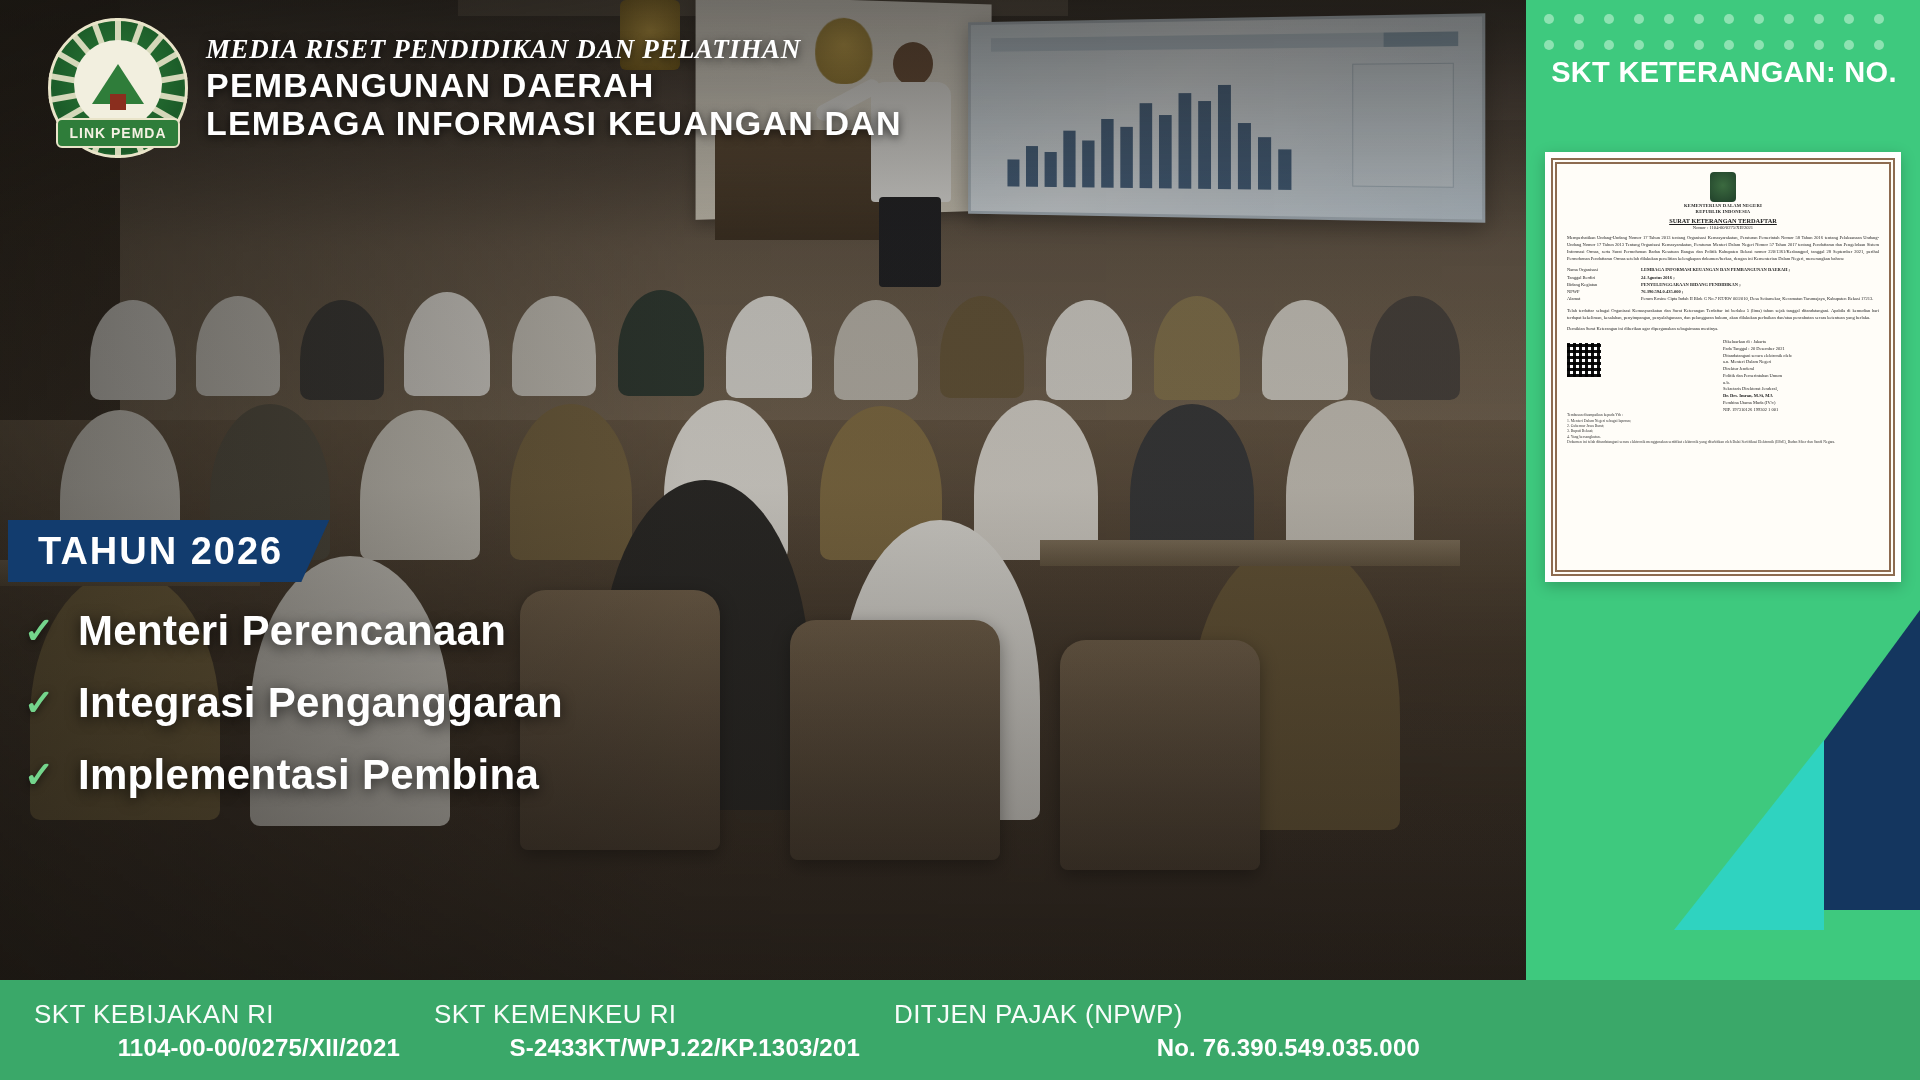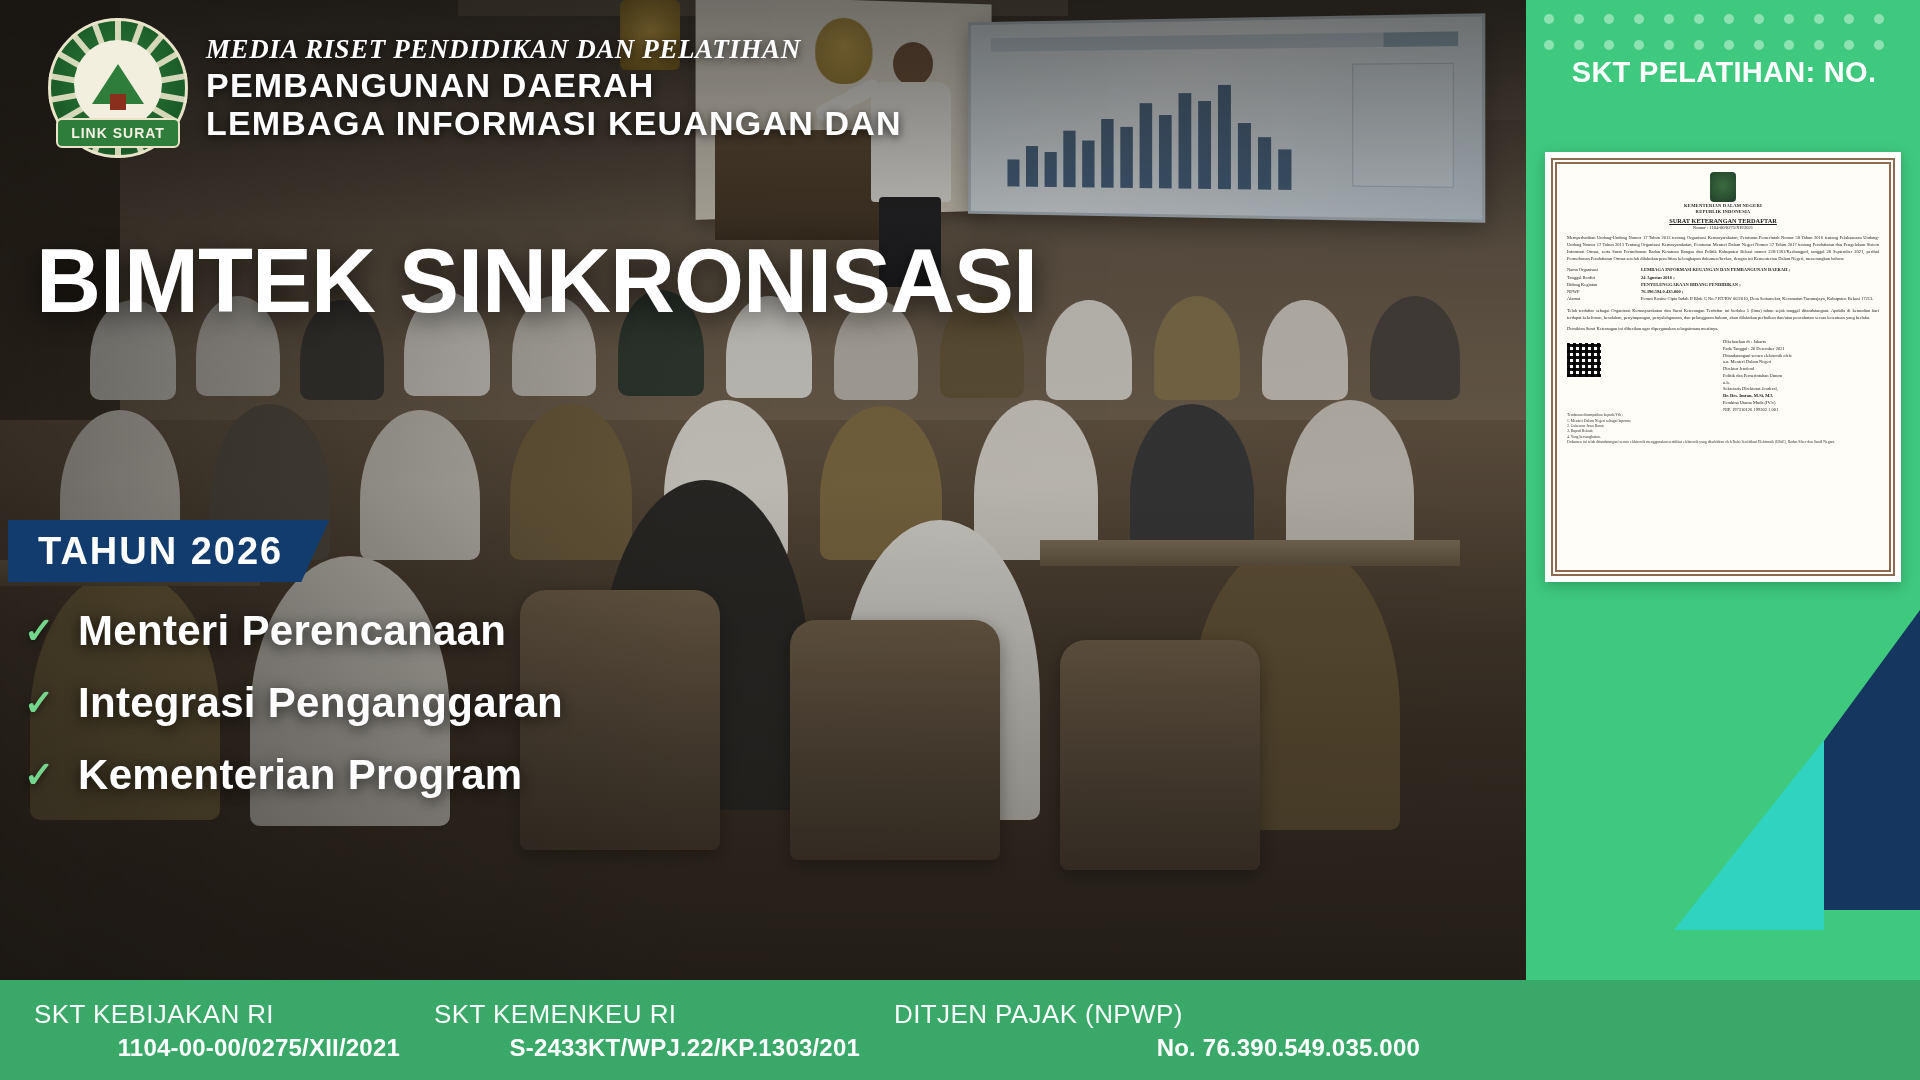--- a/index.html
+++ b/index.html
@@ -345,47 +345,46 @@
           <i style="transform:rotate(240deg)"></i>
             <i style="transform:rotate(260deg)"></i>
             <i style="transform:rotate(280deg)"></i>
           <i style="transform:rotate(300deg)"></i>
             <i style="transform:rotate(320deg)"></i>
             <i style="transform:rotate(340deg)"></i>
         </div>
         <div class="inner">
           <div class="tree"></div>
         </div>
-        <div class="ribbon">LINK SURAT</div>
+        <div class="ribbon">LINK PEMDA</div>
       </div>
       <div id="org">
         <div class="kicker">MEDIA RISET PENDIDIKAN DAN PELATIHAN</div>
         <div class="name">PEMBANGUNAN DAERAH</div>
         <div class="name">LEMBAGA INFORMASI KEUANGAN DAN</div>
       </div>
     </div>
 
     <div id="headline">
-      <div class="l1">BIMTEK SINKRONISASI</div>
     </div>
 
     <div id="yeartag">TAHUN 2026</div>
 
     <div id="bullets">
       <div class="row">
         <span class="tick">✓</span>
         <span class="txt">Menteri Perencanaan</span>
       </div>
       <div class="row">
         <span class="tick">✓</span>
         <span class="txt">Integrasi Penganggaran</span>
       </div>
       <div class="row">
         <span class="tick">✓</span>
-        <span class="txt">Kementerian Program</span>
+        <span class="txt">Implementasi Pembina</span>
       </div>
     </div>
 
     <div id="footer">
       <div class="cell c1">
         <div class="lbl">SKT KEBIJAKAN RI</div>
         <div class="val">1104-00-00/0275/XII/2021</div>
       </div>
       <div class="cell c2">
         <div class="lbl">SKT KEMENKEU RI</div>
@@ -420,21 +419,21 @@
         <i style="left:150px; top:26px"></i>
       <i style="left:180px; top:26px"></i>
         <i style="left:210px; top:26px"></i>
         <i style="left:240px; top:26px"></i>
       <i style="left:270px; top:26px"></i>
         <i style="left:300px; top:26px"></i>
         <i style="left:330px; top:26px"></i>
     </div>
 
     <div id="skt-title">
-      <div>SKT PELATIHAN: NO.</div>
+      <div>SKT KETERANGAN: NO.</div>
     </div>
 
     <div id="cert">
       <div class="frame">
         <div class="emblem"></div>
         <div class="minhead">KEMENTERIAN DALAM NEGERI</div>
         <div class="minhead">REPUBLIK INDONESIA</div>
         <div class="doctitle">SURAT KETERANGAN TERDAFTAR</div>
         <div class="docno">Nomor : 1104-00/0275/XII/2021</div>
         <p class="body">Memperhatikan Undang-Undang Nomor 17 Tahun 2013 tentang Organisasi Kemasyarakatan, Peraturan Pemerintah Nomor 58 Tahun 2016 tentang Pelaksanaan Undang-Undang Nomor 17 Tahun 2013 Tentang Organisasi Kemasyarakatan, Peraturan Menteri Dalam Negeri Nomor 57 Tahun 2017 tentang Pendaftaran dan Pengelolaan Sistem Informasi Ormas, serta Surat Permohonan Badan Kesatuan Bangsa dan Politik Kabupaten Bekasi nomor 220/1361/Kesbangpol, tanggal 28 September 2021, perihal Permohonan Pendaftaran Ormas setelah dilakukan penelitian kelengkapan dokumen/berkas, dengan ini Kementerian Dalam Negeri, menerangkan bahwa:</p>

